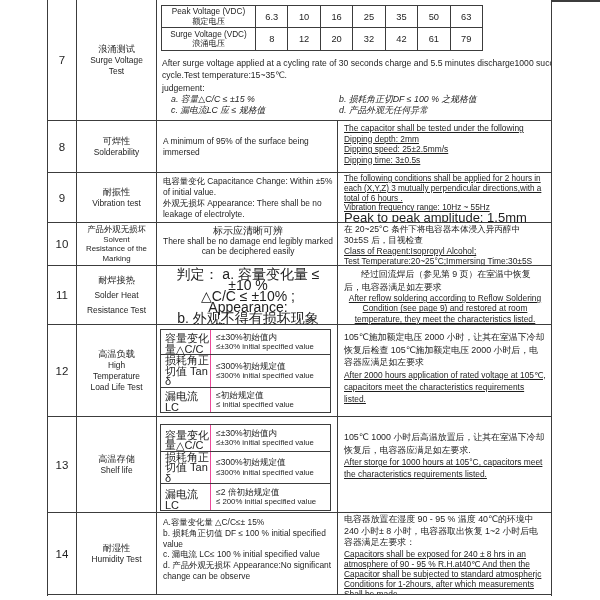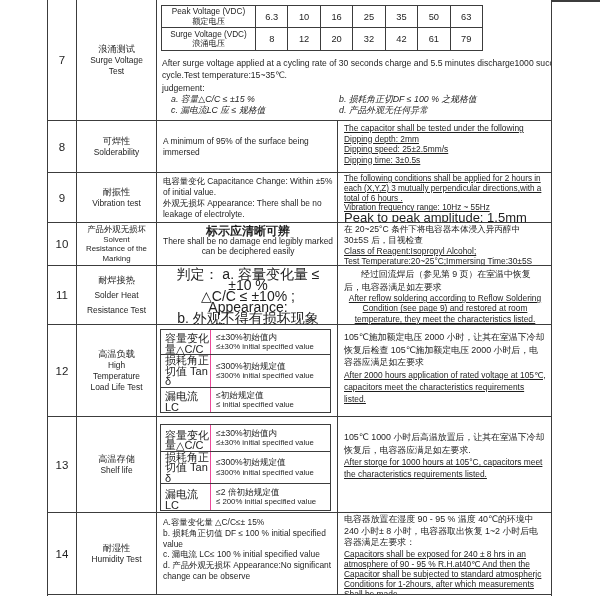--- a/index.html
+++ b/index.html
@@ -161,21 +161,21 @@
           <span>10</span>
         </div>
       <div class="c c2" style="font-size:7.9px;line-height:9.5px;">
         <div class="zh" style="font-size:8.4px;">产品外观无损坏</div>
         <div>Solvent</div>
         <div>Resistance of the</div>
         <div>Marking</div>
       </div>
       <div class="c c3">
         <div class="midpad center" style="line-height:10px;">
-          <div style="font-size:12px;font-weight:bold;">标示应清晰可辨</div>
+          <div style="font-size:10px;">标示应清晰可辨</div>
           <div>There shall be no damage end legibly marked can be deciphered easily</div>
         </div>
       </div>
       <div class="c c4" style="padding-top:1px;">
         <div class="rt-zh" style="line-height:10.8px;font-size:8.6px;">在 20~25°C 条件下将电容器本体浸入异丙醇中 30±5S 后，目视检查</div>
         <div class="rt-en" style="line-height:10px;">Class of Reagent:Isopropyl Alcohol;</div>
         <div class="rt-en" style="line-height:10px;">Test Temperature:20~25°C;Immersing Time:30±5S</div>
       </div>
     </div>
 

